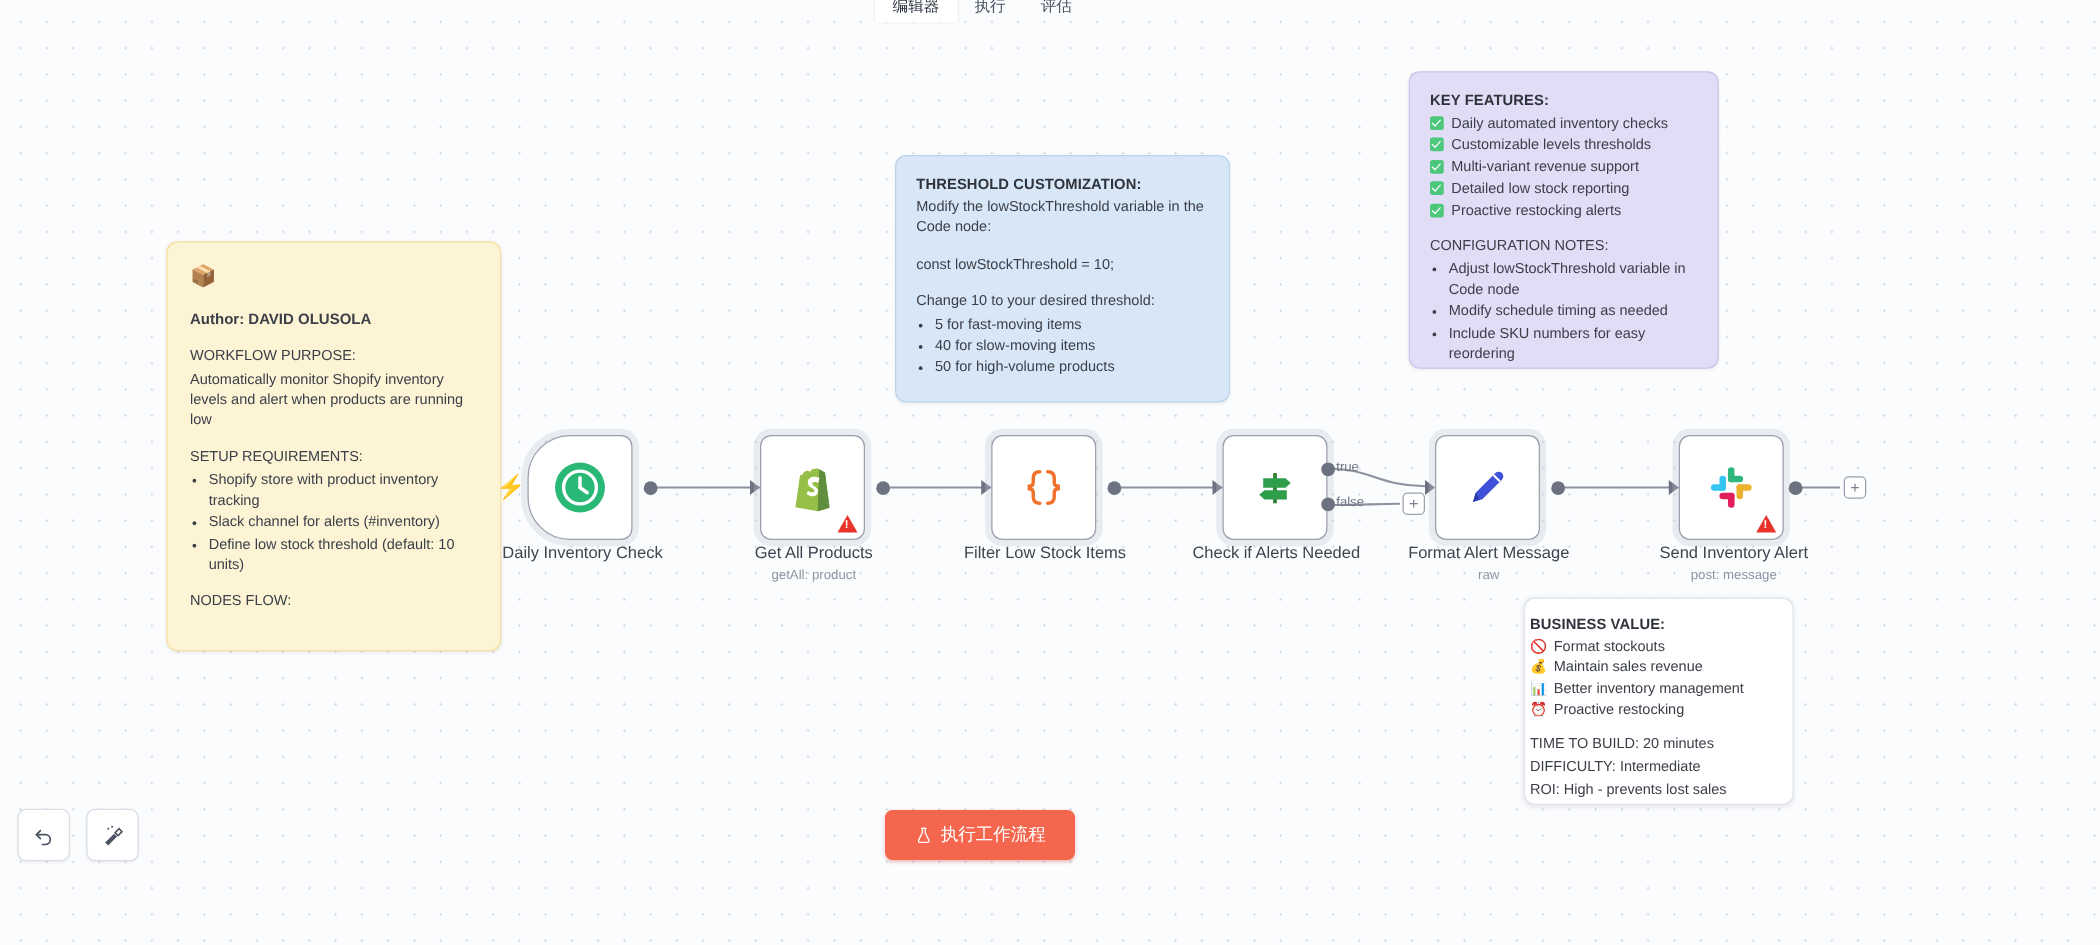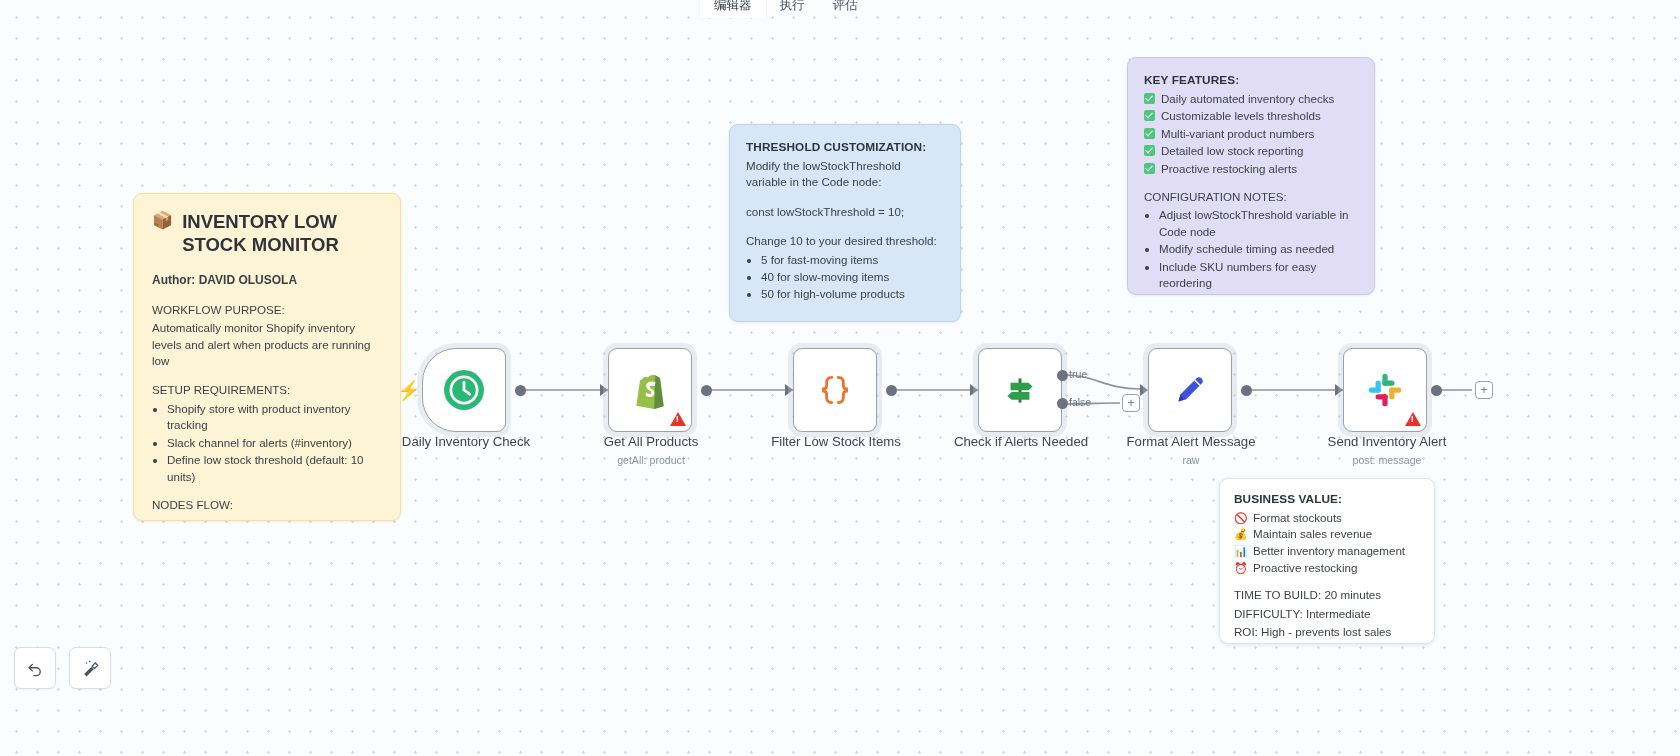--- a/index.html
+++ b/index.html
@@ -74,25 +74,24 @@
     color: #2f333b; line-height: 1.26;
     display: flex; gap: 9px; align-items: flex-start;
     margin-bottom: 15px;
   }
   #note-yellow .bigtitle .emoji { font-size: 17px; line-height: 1.3; }
   #note-yellow .author { font-weight: bold; font-size: 12px; margin-bottom: 13px; }
 
   
   #note-blue {
     left: 716px; top: 124px;
-    width: 232px; height: 198px;
+    width: 268px; height: 198px;
     background: #d7e7f7;
     border: 1px solid #bcd4ea;
     box-shadow: 0 1px 3px rgba(30,30,30,.07);
-    margin-left: 13px;
   }
   
   #note-purple {
     left: 1127px; top: 57px;
     width: 248px; height: 238px;
     background: #e2ddf6;
     border: 1px solid #cbc3ec;
     box-shadow: 0 1px 3px rgba(30,30,30,.07);
   }
   #note-purple .feat { display: flex; gap: 6px; align-items: flex-start; margin-bottom: 1px; }
@@ -105,21 +104,21 @@
     width: 3px; height: 6px; border: solid #fff;
     border-width: 0 1.6px 1.6px 0; transform: rotate(42deg);
   }
   
   #note-white {
     left: 1219px; top: 478px;
     width: 216px; height: 166px;
     background: #ffffff;
     border: 1px solid #dfe3ea;
     box-shadow: 0 1px 4px rgba(30,30,40,.10);
-    padding: 12px 14px;
+    padding: 12px 4px;
   }
   #note-white .bv { display: flex; gap: 6px; align-items: baseline; }
   #note-white .bv .e { font-size: 11px; width: 13px; flex: 0 0 auto; }
 
   
   #wires { position: absolute; left: 0; top: 0; width: 1680px; height: 756px; pointer-events: none; }
 
   
   .node {
     position: absolute;
@@ -218,21 +217,20 @@
       <path d="M1065 375 C 1095 375, 1105 389, 1140 389"></path>
       <path d="M1065 404 C 1090 404, 1100 403, 1120 403"></path>
       <line x1="1245" y1="390" x2="1343" y2="390"></line>
       <line x1="1435" y1="390" x2="1472" y2="390"></line>
     </g>
   </svg>
 
   <div class="note" id="note-yellow">
     <div class="bigtitle">
       <span class="emoji">📦</span>
-      <span>INVENTORY LOW STOCK MONITOR</span>
     </div>
     <div class="author">Author: DAVID OLUSOLA</div>
     <p>WORKFLOW PURPOSE:</p>
     <p>Automatically monitor Shopify inventory levels and alert when products are running low</p>
     <div class="gap"></div>
     <p>SETUP REQUIREMENTS:</p>
     <ul>
       <li>Shopify store with product inventory tracking</li>
       <li>Slack channel for alerts (#inventory)</li>
       <li>Define low stock threshold (default: 10 units)</li>
@@ -260,21 +258,21 @@
     <div class="feat">
         <span class="ck"></span>
         <span>Daily automated inventory checks</span>
       </div>
     <div class="feat">
         <span class="ck"></span>
         <span>Customizable levels thresholds</span>
       </div>
     <div class="feat">
         <span class="ck"></span>
-        <span>Multi-variant product numbers</span>
+        <span>Multi-variant revenue support</span>
       </div>
     <div class="feat">
         <span class="ck"></span>
         <span>Detailed low stock reporting</span>
       </div>
     <div class="feat">
         <span class="ck"></span>
         <span>Proactive restocking alerts</span>
       </div>
     <div class="gap"></div>
@@ -407,14 +405,21 @@
   </div>
   <div class="ctlbtn" style="left:69px; top:647px;">
     <svg width="19" height="19" viewBox="0 0 24 24">
       <path d="M4 19 L13 10 L16 13 L7 22 z" fill="#4b5261"></path>
       <path d="M14 9 L18 5 L21 8 L17 12 z" fill="none" stroke="#4b5261" stroke-width="1.6"></path>
       <circle cx="7" cy="5" r="1" fill="#4b5261"></circle>
       <circle cx="11" cy="3" r="1" fill="#4b5261"></circle>
     </svg>
   </div>
 
+  <button id="exec-btn">
+    <svg width="14" height="14" viewBox="0 0 24 24">
+      <path d="M10 3 h4 v6 l5 10 a2 2 0 0 1 -1.8 3 H6.8 A2 2 0 0 1 5 19 l5 -10 z" fill="none" stroke="#ffffff" stroke-width="1.8" stroke-linejoin="round"></path>
+      <line x1="9" y1="3" x2="15" y2="3" stroke="#fff" stroke-width="1.8" stroke-linecap="round"></line>
+    </svg>
+    <span>执行工作流程</span>
+  </button>
 
 </div>
 
 </body></html>

